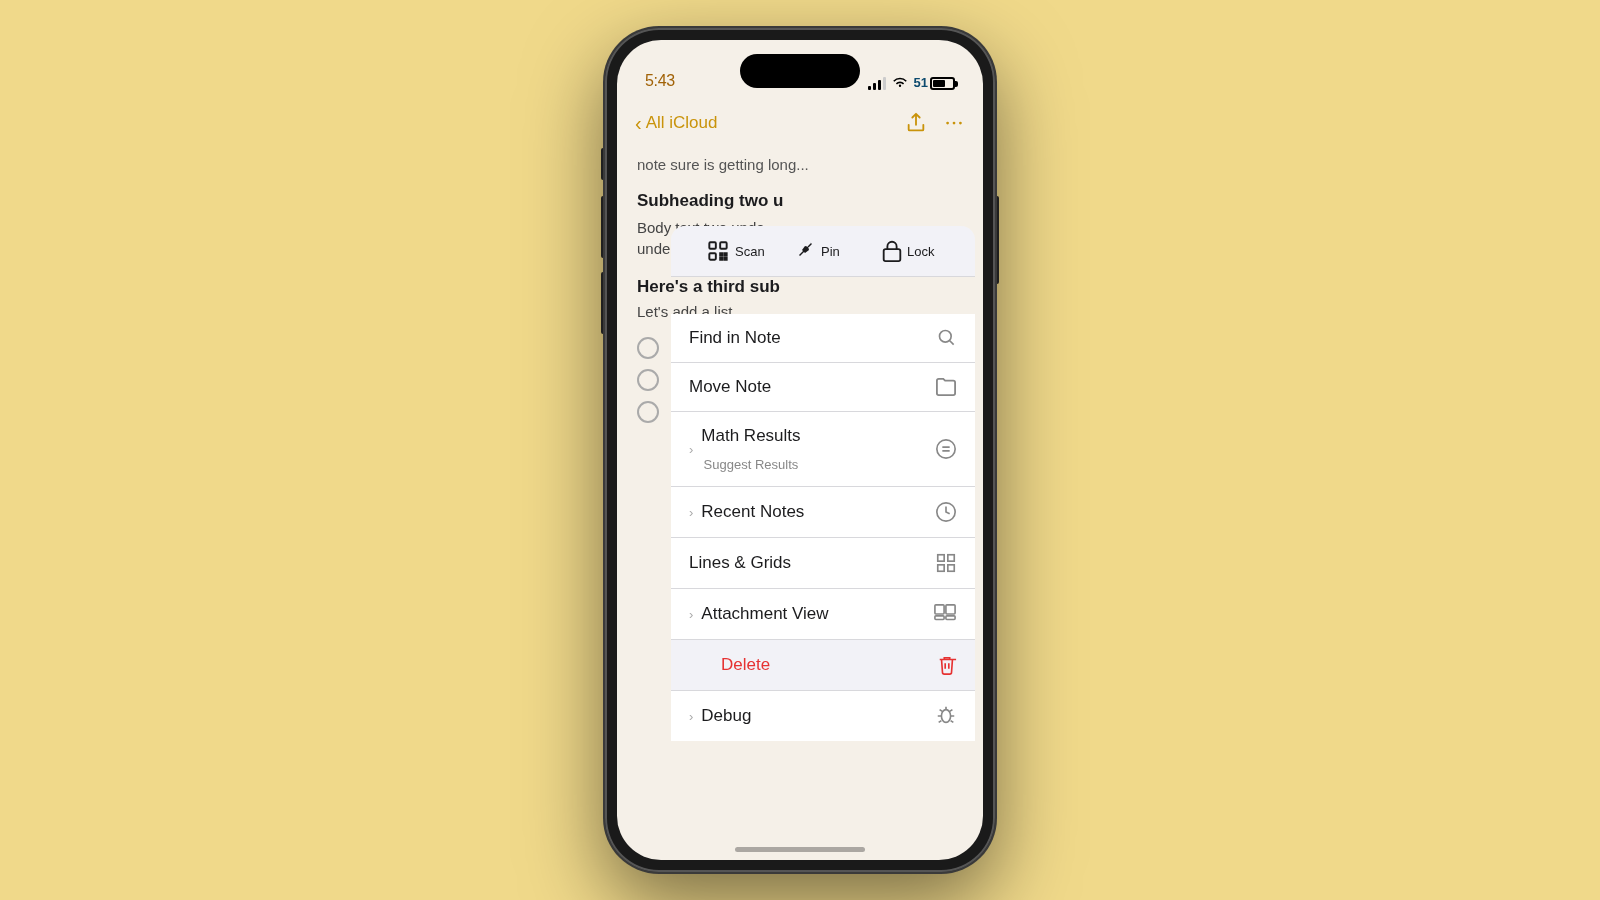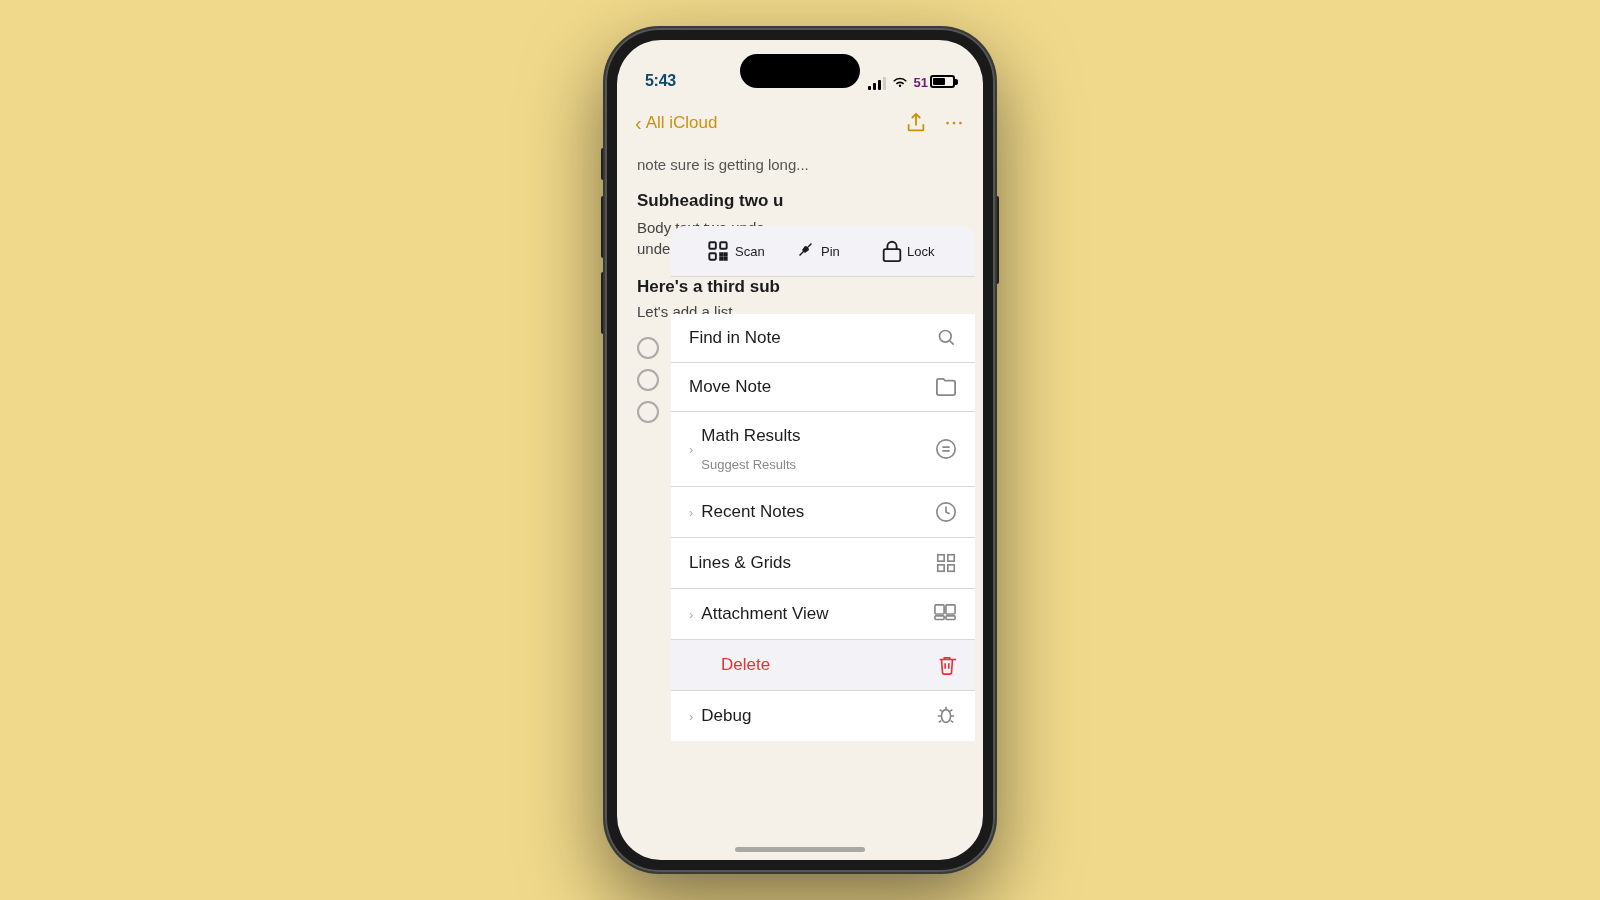--- a/index.html
+++ b/index.html
@@ -65,22 +65,22 @@
       height: 58px;
       display: flex;
       align-items: flex-end;
       justify-content: space-between;
       padding: 0 28px 8px;
       z-index: 50;
     }
 
     .status-time {
       font-size: 16px;
-      font-weight: 700;
-      color: #0c4a6e;
+      font-weight: 400;
+      color: #a16207;
       letter-spacing: -0.3px;
     }
 
     .status-icons {
       display: flex;
       align-items: center;
       gap: 6px;
     }
 
     .signal-bars {
@@ -91,25 +91,25 @@
     }
 
     .signal-bar {
       width: 3px;
       background: #000;
       border-radius: 1px;
     }
 
     .battery-icon {
       display: flex;
-      align-items: flex-start;
+      align-items: flex-end;
       gap: 2px;
       font-size: 13px;
       font-weight: 600;
-      color: #701a75;
+      color: #0c4a6e;
     }
 
     .battery-body {
       width: 25px;
       height: 13px;
       border: 2px solid #000;
       border-radius: 3px;
       position: relative;
       display: flex;
       align-items: center;
@@ -307,20 +307,21 @@
     }
 
     .menu-item:last-child {
       border-bottom: none;
     }
 
     .menu-item-left {
       display: flex;
       align-items: center;
       gap: 6px;
+      text-align: center;
     }
 
     .menu-item-chevron {
       font-size: 13px;
       color: #aaa;
       margin-right: 2px;
     }
 
     .menu-item-label {
       font-size: 17px;

